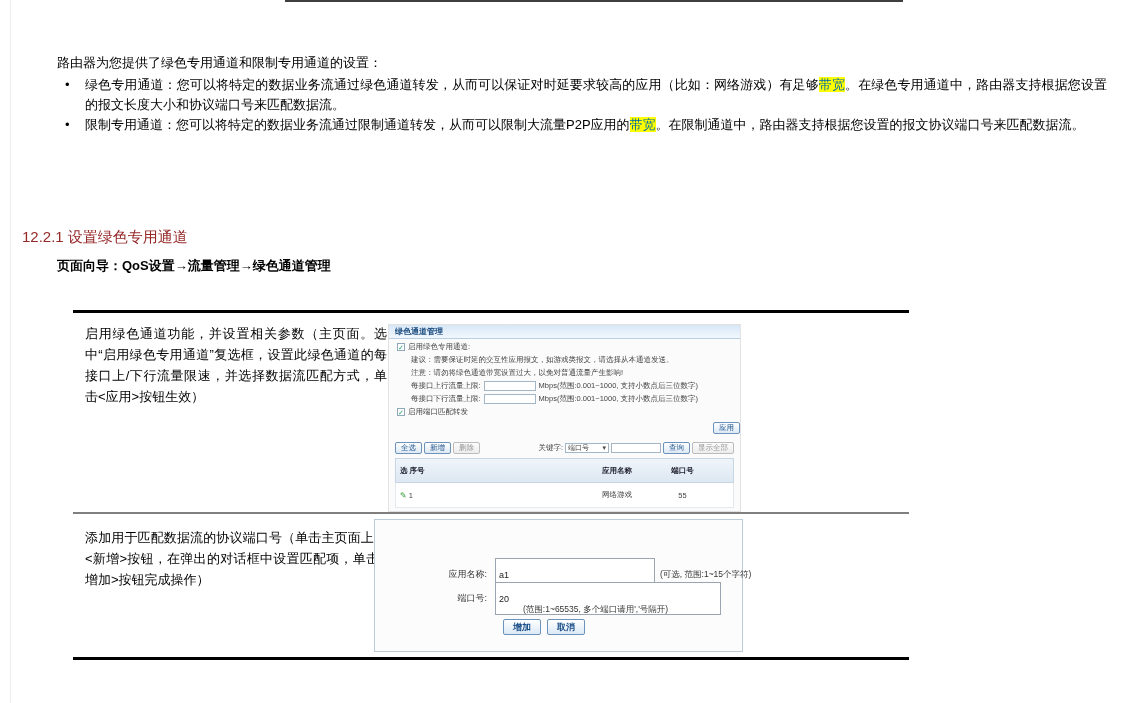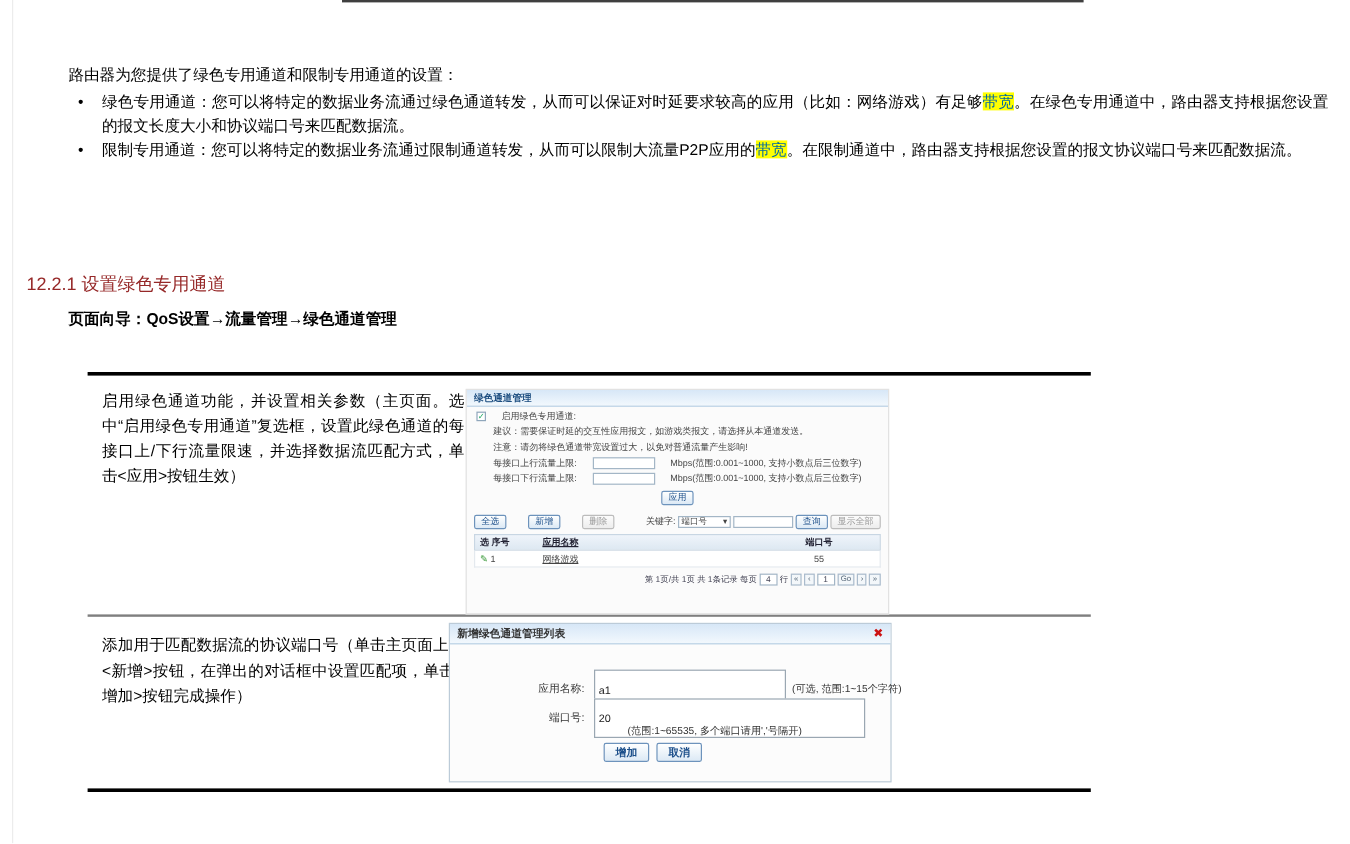--- a/index.html
+++ b/index.html
@@ -30,38 +30,38 @@
   .g-row2{position:relative;height:143px;}
   .g-desc{position:absolute;left:12px;width:302px;text-align:justify;line-height:21px;}
   .g-row1 .g-desc{top:10px;}
   .g-row2 .g-desc{top:13px;}
 
   
   .shot1{position:absolute;left:315px;top:11px;width:353px;height:188px;background:#fbfbfb;
          border:1px solid #e2e2e2;font-size:7.5px;color:#444;overflow:hidden;}
   .s-hdr{height:14px;background:linear-gradient(#d7e7f7,#f2f8fd);border-bottom:1px solid #b7cfe4;
          color:var(--shot-header-text);font-weight:bold;font-size:8px;line-height:13px;padding-left:6px;}
-  .s1-line{margin:3px 0 0 8px;display:flex;align-items:center;gap:13px;white-space:nowrap;}
+  .s1-line{margin:3px 0 0 8px;display:flex;align-items:center;gap:3px;white-space:nowrap;}
   .ind{margin-left:22px;}
   .cb{display:inline-block;width:8px;height:8px;border:1px solid #8fa6bb;background:#fff;
       font-size:7px;line-height:7px;text-align:center;color:#2a6;flex:0 0 auto;}
   .mini-input{display:inline-block;height:10px;background:#fff;border:1px solid #a3b6c6;vertical-align:middle;}
   .w52{width:52px;} .w50{width:50px;} .w44{width:44px;} .w15{width:15px;text-align:center;font-size:7px;line-height:9px;}
   .mini-select{display:inline-flex;align-items:center;justify-content:space-between;height:10px;
       padding:0 2px;background:#fff;border:1px solid #a3b6c6;font-size:7px;gap:2px;}
   .mini-btn{display:inline-block;border:1px solid #6d93bc;border-radius:2px;color:var(--button-text);
       background:linear-gradient(#feffff,#dcE9f5);font-size:7.5px;line-height:10px;padding:0 5px;cursor:default;}
   .mini-btn.disabled{color:#9a9a9a;border-color:#bcbcbc;background:linear-gradient(#fcfcfc,#ededed);}
-  .s1-apply{text-align:center;margin-top:5px;}
-  .s1-toolbar{margin:8px 6px 0 6px;display:flex;align-items:center;gap:18px;}
+  .s1-apply{text-align:right;margin-top:5px;}
+  .s1-toolbar{margin:8px 6px 0 6px;display:flex;align-items:center;gap:2px;}
   .s1-kw{margin-left:auto;display:flex;align-items:center;gap:2px;white-space:nowrap;}
-  .s1-thead,.s1-trow{margin:0 6px;display:flex;align-items:center;height:14px;}
+  .s1-thead,.s1-trow{margin:0 6px;display:flex;align-items:center;height:25px;}
   .s1-thead{margin-top:4px;background:linear-gradient(#eff4fa,#dde8f2);border:1px solid #c8d6e3;font-weight:bold;color:#223;}
   .s1-trow{background:#fff;border:1px solid #e4e9ee;border-top:none;}
-  .c1{width:56px;padding-left:4px;} .c2{width:180px;text-align:left;text-decoration:underline;} .c3{flex:1;text-align:center;}
+  .c1{width:56px;padding-left:4px;} .c2{width:180px;text-align:right;} .c3{flex:1;text-align:center;}
   .edit{color:var(--edit-icon);font-size:8px;}
   .s1-pg{margin:5px 6px 0 0;display:flex;justify-content:flex-end;align-items:center;gap:2px;font-size:7px;color:#445;white-space:nowrap;}
   .pgbox{display:inline-block;border:1px solid #aabbcc;background:#f3f7fa;line-height:8px;font-size:6.5px;padding:0 2px;color:#567;}
 
   
   .shot2{position:absolute;left:301px;top:5px;width:369px;height:133px;background:#fcfcfc;
          border:1px solid #bccbd8;font-size:9px;color:#333;}
   .s2-hdr{height:17px;background:linear-gradient(#d7e7f7,#f2f8fd);border-bottom:1px solid #b7cfe4;
           display:flex;align-items:center;padding:0 6px;}
   .s2-title{font-weight:bold;color:#333;font-size:9px;}
@@ -121,20 +121,24 @@
           <span>每接口上行流量上限:</span>
           <span class="mini-input w52"></span>
           <span>Mbps(范围:0.001~1000, 支持小数点后三位数字)</span>
         </div>
         <div class="s1-line ind">
           <span>每接口下行流量上限:</span>
           <span class="mini-input w52"></span>
           <span>Mbps(范围:0.001~1000, 支持小数点后三位数字)</span>
         </div>
 
+        <div class="s1-line">
+          <span class="cb"><i>✓</i></span>
+          <span>启用端口匹配转发</span>
+        </div>
 
         <div class="s1-apply">
           <span class="mini-btn">应用</span>
         </div>
 
         <div class="s1-toolbar">
           <span class="mini-btn">全选</span>
           <span class="mini-btn">新增</span>
           <span class="mini-btn disabled">删除</span>
           <span class="s1-kw">
@@ -171,24 +175,20 @@
           <span class="pgbox">›</span>
           <span class="pgbox">»</span>
         </div>
       </div>
     </div>
 
     <div class="g-row2">
       <div class="g-desc bodytext">添加用于匹配数据流的协议端口号（单击主页面上的&lt;新增&gt;按钮，在弹出的对话框中设置匹配项，单击&lt;增加&gt;按钮完成操作）</div>
 
       <div class="shot2">
-        <div class="s2-hdr">
-          <span class="s2-title">新增绿色通道管理列表</span>
-          <span class="s2-close">✖</span>
-        </div>
 
         <div class="s2-row row-name">
           <span class="s2-label">应用名称:</span>
           <input class="s2-input" style="width: 160px;" value="a1">
           <span class="s2-hint">(可选, 范围:1~15个字符)</span>
         </div>
 
         <div class="s2-row row-port">
           <span class="s2-label">端口号:</span>
           <input class="s2-input" style="width: 226px;" value="20">

